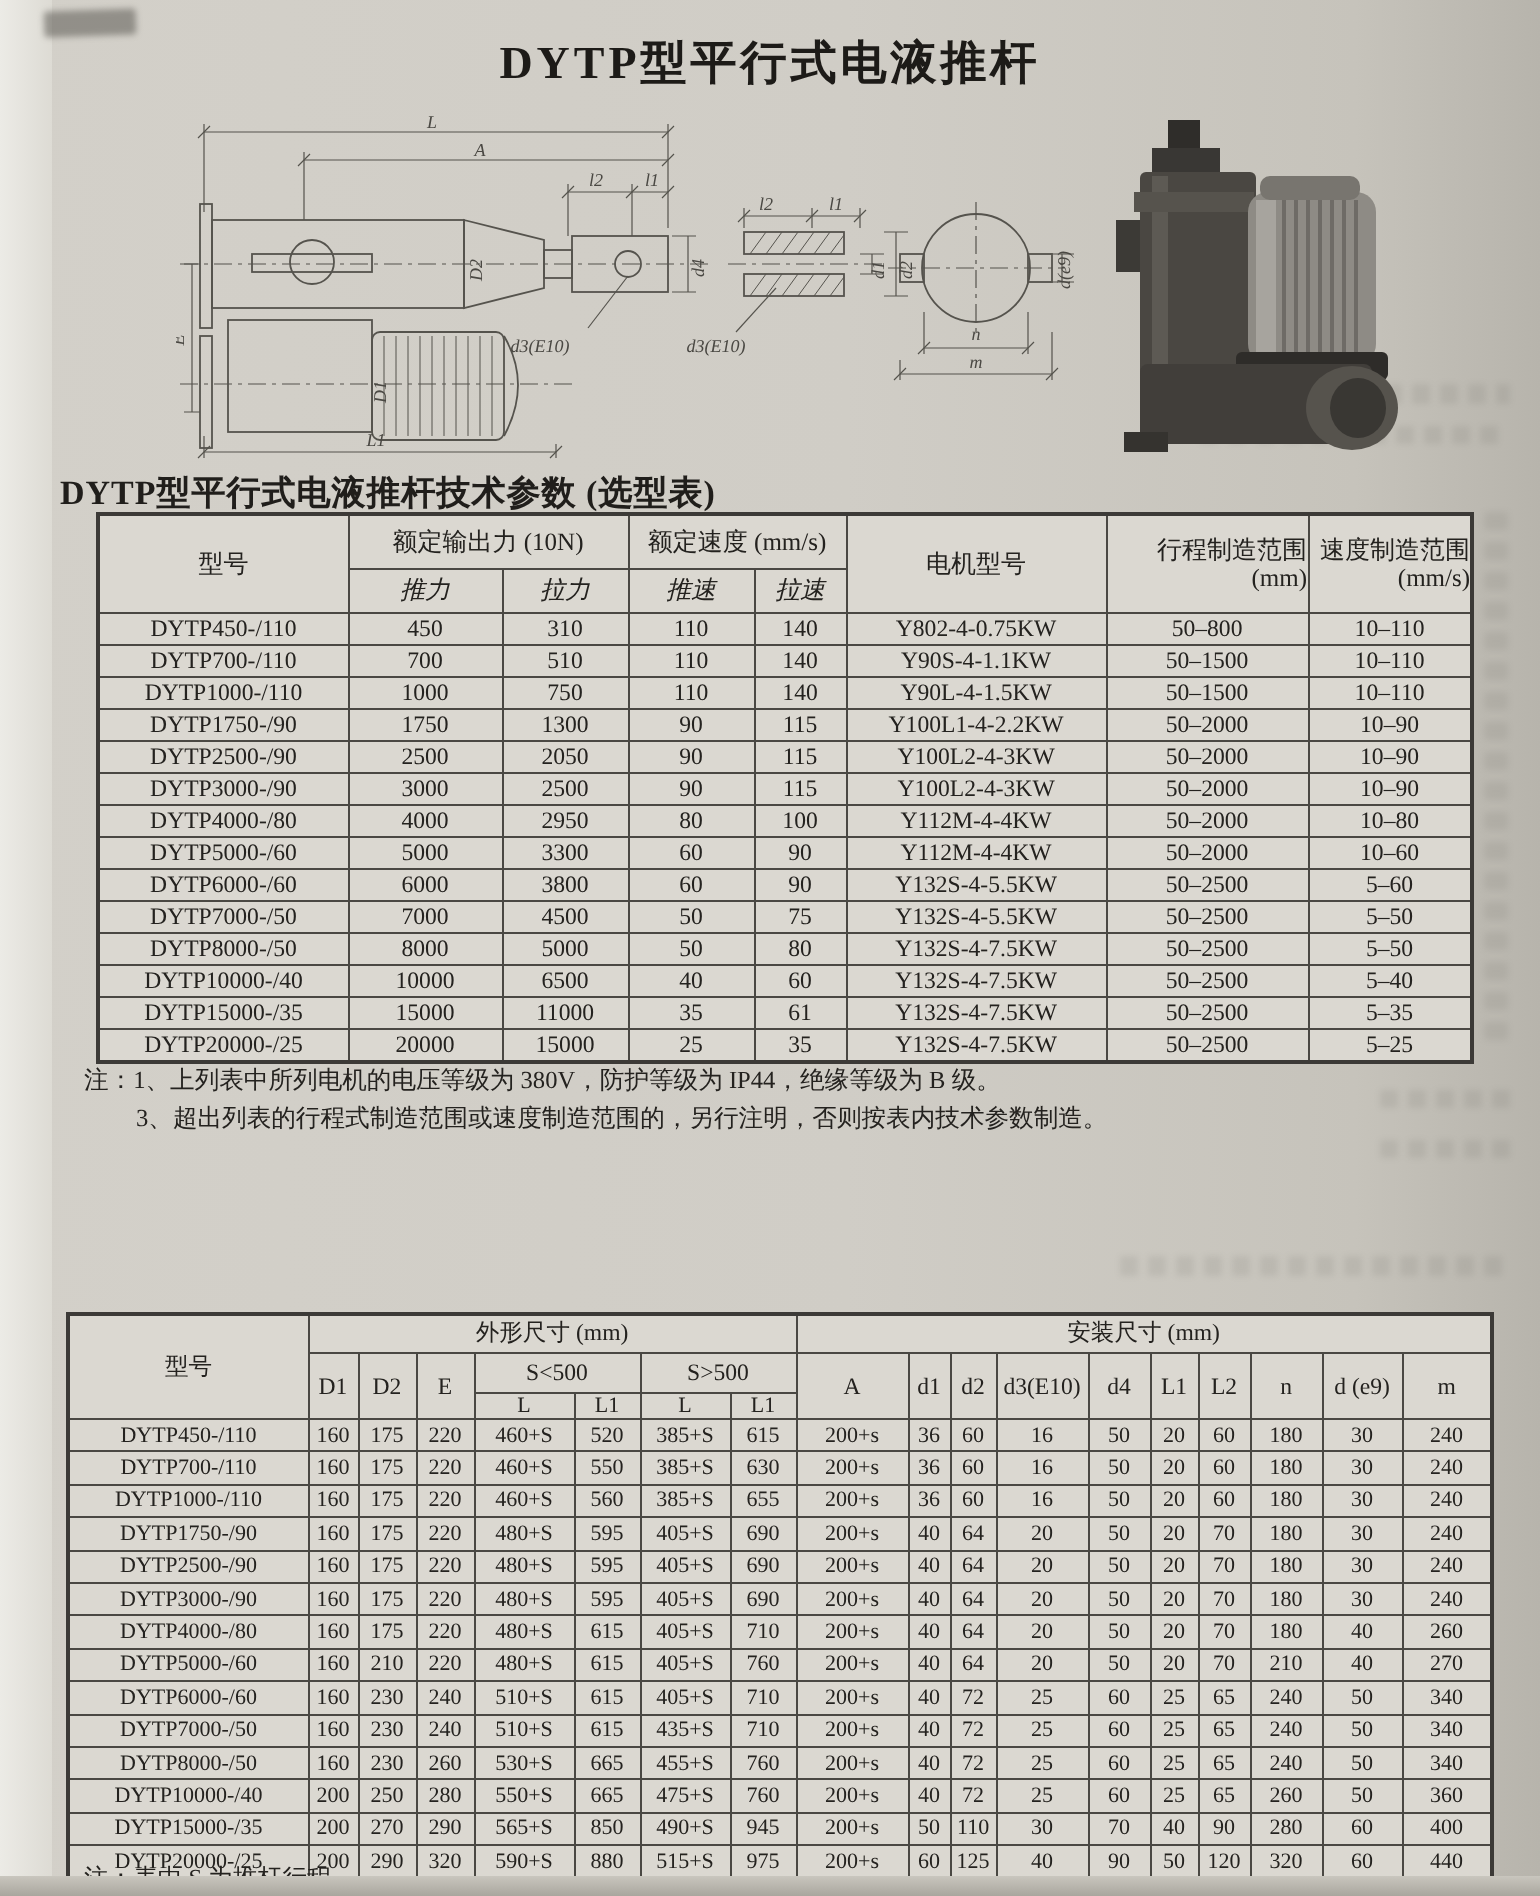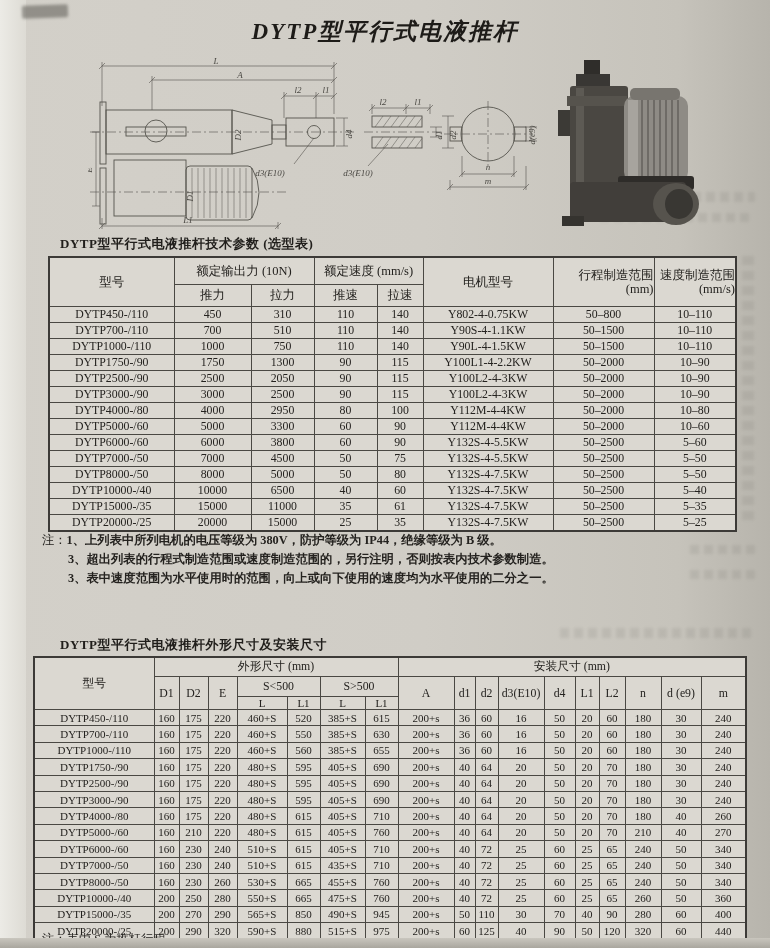--- a/index.html
+++ b/index.html
@@ -11,51 +11,51 @@
         background:linear-gradient(90deg,#ecebe6,#dddbd4);}
   .bottom-strip{position:absolute;left:0;bottom:0;width:770px;height:10px;
         background:linear-gradient(0deg,#a9a69e,#c9c6be);}
   
   .smudge{position:absolute;filter:blur(1.5px);pointer-events:none;}
   .smudge-dark{background:#5d5b55;opacity:.55;border-radius:2px;}
   .smudge-bar{background:repeating-linear-gradient(90deg,#68665f 0 9px,transparent 9px 14px);opacity:.13;}
   .smudge-vert{background:repeating-linear-gradient(0deg,#68665f 0 9px,transparent 9px 15px);opacity:.12;}
 
   .title{position:absolute;top:16px;left:0;width:770px;text-align:center;
-         font-size:23px;font-weight:bold;letter-spacing:2px;color:#1d1b18;font-style:italic;}
+         font-size:23px;font-weight:bold;letter-spacing:2px;color:#1d1b18;}
 
   .figure-row{position:absolute;top:56px;left:0;width:770px;height:176px;}
   .tech-drawing{position:absolute;left:88px;top:0;}
   .tech-drawing text{font-family:"Liberation Serif","DejaVu Serif",serif;font-size:9px;fill:#4a4843;font-style:italic;}
   .photo{position:absolute;left:536px;top:2px;}
 
-  .section-title{position:absolute;left:60px;font-size:13px;font-weight:bold;color:#201e1b;letter-spacing:.5px;}
+  .section-title{position:absolute;left:30px;font-size:17px;font-weight:bold;color:#201e1b;letter-spacing:.5px;}
   #sec1{top:235px;} #sec2{top:636px;}
 
   table{border-collapse:collapse;table-layout:fixed;background:#dbd8d1;}
   th,td{border:1px solid #4a4843;text-align:center;vertical-align:middle;
         padding:0;overflow:hidden;white-space:nowrap;color:#24221f;}
   th{font-weight:normal;}
   #table1{position:absolute;top:256px;left:48px;width:687px;border:2px solid #3c3a37;}
   #table1 th{font-size:12.5px;}
   #table1 .hrow1 th{height:26px;}
-  #table1 .hrow2 th{height:21px;}
+  #table1 .hrow2 th{height:21px;font-style:italic;}
   #table1 td{height:15px;font-size:11.8px;}
   #table2{position:absolute;top:656px;left:33px;width:713px;border:2px solid #3c3a37;}
   #table2 th{font-size:11.8px;}
   #table2 .hrow1 th{height:18px;}
   #table2 .hrow2 th{height:19px;}
   #table2 .hrow3 th{height:12px;font-size:11px;}
   #table2 td{height:15.4px;font-size:11px;}
   .two-line div{line-height:1.15;text-align:right;}
 
   .notes{position:absolute;top:531px;left:42px;width:678px;font-size:12.3px;line-height:1.56;color:#24221f;}
   .notes .row0{display:flex;}
   .note-label{flex:0 0 auto;}
-  .note-item{padding-left:26px;text-indent:-26px;font-weight:bold;}
+  .note-item{padding-left:26px;text-indent:-26px;}
   .note-item.first{padding-left:0;text-indent:0;flex:1;}
   .footnote{position:absolute;top:931px;left:42px;font-size:12.3px;color:#24221f;}
 </style>
 </head>
 <body>
 
 <div class="page">
   <div class="left-margin"></div>
 
   <div class="smudge smudge-dark" style="left:22px;top:5px;width:46px;height:13px;transform:rotate(-2deg);"></div>
@@ -349,25 +349,23 @@
       </tbody>
   </table>
 
   <div class="notes">
     <div class="row0">
       <span class="note-label">注：</span>
       <div class="note-item first">1、上列表中所列电机的电压等级为 380V，防护等级为 IP44，绝缘等级为 B 级。</div>
     </div>
     <div style="padding-left:26px;">
       <div class="note-item">3、超出列表的行程式制造范围或速度制造范围的，另行注明，否则按表内技术参数制造。</div>
-      <div class="note-item">3、表中速度范围为水平使用时的范围，向上或向下使用的速度均为水平使用的二分之一。</div>
     </div>
   </div>
 
-  <div class="section-title" id="sec2">DYTP型平行式电液推杆外形尺寸及安装尺寸</div>
 
   <table id="table2">
     <colgroup>
       <col style="width:120px">
         <col style="width:25px">
         <col style="width:29px">
         <col style="width:29px">
       <col style="width:50px">
         <col style="width:33px">
         <col style="width:45px">

